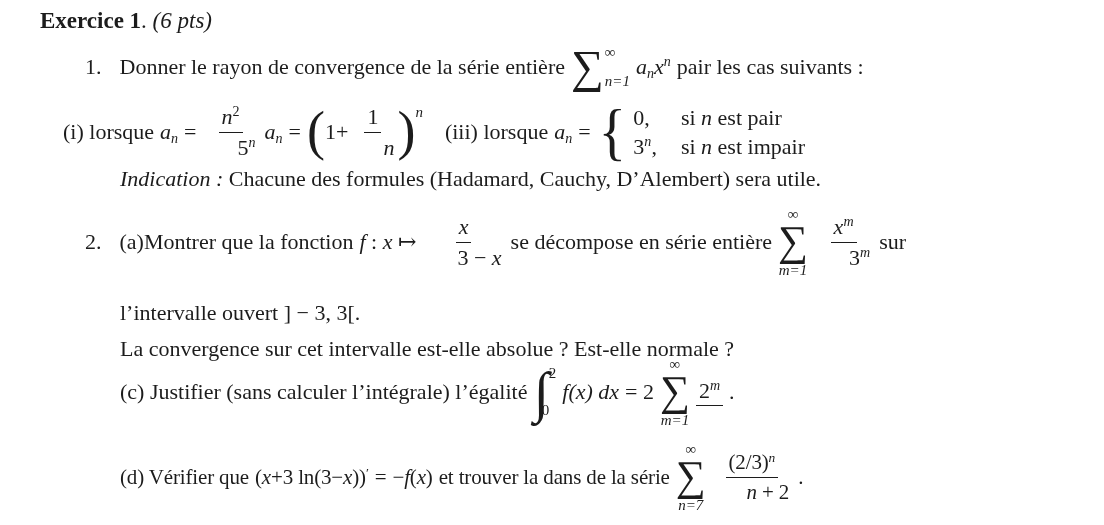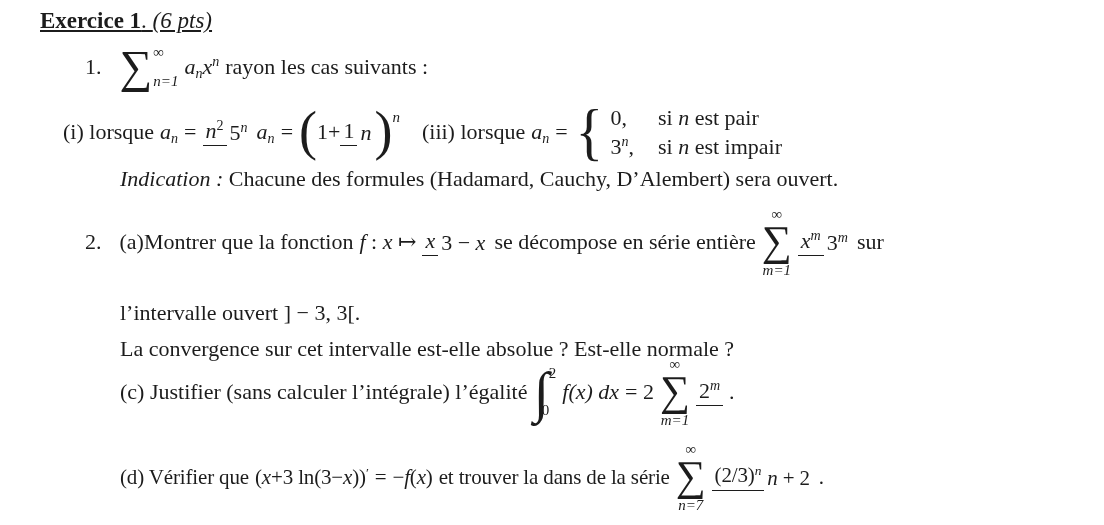--- a/index.html
+++ b/index.html
@@ -12,41 +12,41 @@
   }
   .page { position:relative; width:1104px; height:525px; background:#ffffff; }
   .line, .row { position:absolute; white-space:nowrap; }
   .row { display:flex; align-items:center; column-gap:6px; }
   .mi { font-style:italic; }
   sup, sub { line-height:0; font-size:64%; }
   sup { vertical-align:0.55em; }
   sub { vertical-align:-0.25em; }
 
   
-  .l-title { left:40px; top:8px; font-size:23px;text-decoration:underline; }
+  .l-title { left:40px; top:8px; font-size:23px; }
   .tb { font-weight:bold; }
   .ti { font-style:italic; }
 
   
   .l-q1    { left:85px;  top:38px;  height:58px; }
   .l-cases { left:63px;  top:96px;  height:72px; }
   .l-hint  { left:120px; top:166px; }
   .l-q2a   { left:85px;  top:198px; height:88px; }
   .l-int   { left:120px; top:292px;margin-top:8px; }
   .l-conv  { left:120px; top:336px; }
   .l-c     { left:120px; top:346px; height:92px; }
   .l-d     { left:120px; top:430px; height:94px; font-size:21px; letter-spacing:-0.15px; }
 
   .qnum { margin-right:12px; }
   .gap2 { margin-left:16px; }
 
   
-  .frac { display:inline-flex; flex-direction:row; align-items:center; line-height:1.15; }
+  .frac { display:inline-flex; flex-direction:column; align-items:center; line-height:1.15; }
   .frac .num { border-bottom:1.4px solid #1c1c1c; padding:0 3px 2px; text-align:center; }
-  .frac .den { padding:2px 3px 0; text-align:center; }
+  .frac .den { padding:2px 3px 0; text-align:center;margin-left:32px; }
 
   
   .ssum { display:inline-flex; align-items:center; }
   .ss-op { font-size:46px; line-height:0.9; }
   .ss-lims { display:flex; flex-direction:column; justify-content:space-between; height:48px; font-size:15px; margin-left:1px; padding:1px 0; }
 
   
   .dsum { display:inline-flex; flex-direction:column; align-items:center; line-height:1; }
   .ds-u, .ds-l { font-size:15px; line-height:1.1; }
   .ds-op { font-size:42px; line-height:0.95; }
@@ -72,29 +72,30 @@
 </style>
 </head>
 <body>
 
 <div class="page">
 
   <div class="line l-title"><span class="tb">Exercice 1</span><span>. </span><span class="ti">(6 pts)</span></div>
 
   <div class="row l-q1">
     <span class="qnum">1.</span>
+    <span>Donner le rayon de convergence de la série entière</span>
     <span class="ssum">
       <span class="ss-op">∑</span>
       <span class="ss-lims">
         <span>∞</span>
         <span class="mi">n=1</span>
       </span>
     </span>
     <span class="term"><span class="mi">a</span><sub class="mi">n</sub><span class="mi">x</span><sup class="mi">n</sup></span>
-    <span>rayon les cas suivants :</span>
+    <span>pair les cas suivants :</span>
   </div>
 
   <div class="row l-cases">
     <span>(i) lorsque</span>
     <span class="term"><span class="mi">a</span><sub class="mi">n</sub></span>
     <span>=</span>
     <span class="frac">
       <span class="num"><span class="mi">n</span><sup>2</sup></span>
       <span class="den"><span>5</span><sup class="mi">n</sup></span>
     </span>
@@ -121,21 +122,21 @@
       <span class="cbrace">{</span>
       <span class="cgrid">
         <span>0,</span>
         <span><span>si</span> <span class="mi">n</span> <span>est pair</span></span>
         <span><span>3</span><sup class="mi">n</sup><span>,</span></span>
         <span><span>si</span> <span class="mi">n</span> <span>est impair</span></span>
       </span>
     </span>
   </div>
 
-  <div class="line l-hint"><span class="ti">Indication :</span> <span>Chacune des formules (Hadamard, Cauchy, D’Alembert) sera ouvert.</span></div>
+  <div class="line l-hint"><span class="ti">Indication :</span> <span>Chacune des formules (Hadamard, Cauchy, D’Alembert) sera utile.</span></div>
 
   <div class="row l-q2a">
     <span class="qnum">2.</span>
     <span>(a)Montrer que la fonction</span>
     <span class="term"><span class="mi">f</span> <span>:</span> <span class="mi">x</span> <span>↦</span></span>
     <span class="frac">
       <span class="num mi">x</span>
       <span class="den"><span>3 −</span> <span class="mi">x</span></span>
     </span>
     <span>se décompose en série entière</span>

